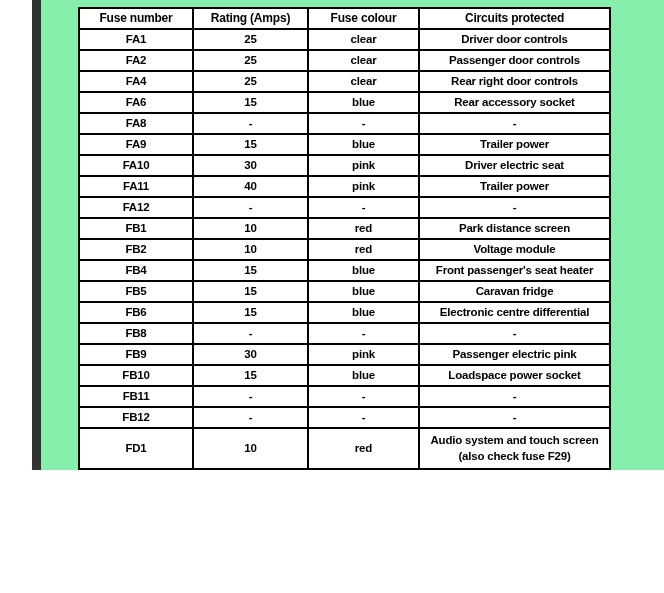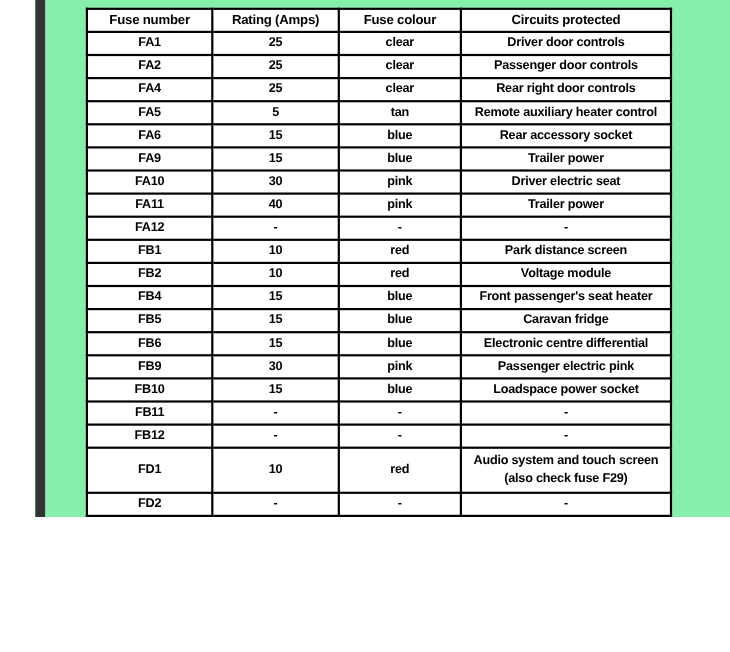--- a/index.html
+++ b/index.html
@@ -95,30 +95,30 @@
           <td>clear</td>
           <td>Passenger door controls</td>
         </tr>
         <tr>
           <td>FA4</td>
           <td>25</td>
           <td>clear</td>
           <td>Rear right door controls</td>
         </tr>
         <tr>
-          <td>FA5</td>
-          <td>5</td>
-          <td>tan</td>
-          <td>Remote auxiliary heater control</td>
-        </tr>
-        <tr>
           <td>FA6</td>
           <td>15</td>
           <td>blue</td>
           <td>Rear accessory socket</td>
+        </tr>
+        <tr>
+          <td>FA8</td>
+          <td>-</td>
+          <td>-</td>
+          <td>-</td>
         </tr>
         <tr>
           <td>FA9</td>
           <td>15</td>
           <td>blue</td>
           <td>Trailer power</td>
         </tr>
         <tr>
           <td>FA10</td>
           <td>30</td>
@@ -159,20 +159,26 @@
           <td>FB5</td>
           <td>15</td>
           <td>blue</td>
           <td>Caravan fridge</td>
         </tr>
         <tr>
           <td>FB6</td>
           <td>15</td>
           <td>blue</td>
           <td>Electronic centre differential</td>
+        </tr>
+        <tr>
+          <td>FB8</td>
+          <td>-</td>
+          <td>-</td>
+          <td>-</td>
         </tr>
         <tr>
           <td>FB9</td>
           <td>30</td>
           <td>pink</td>
           <td>Passenger electric pink</td>
         </tr>
         <tr>
           <td>FB10</td>
           <td>15</td>

